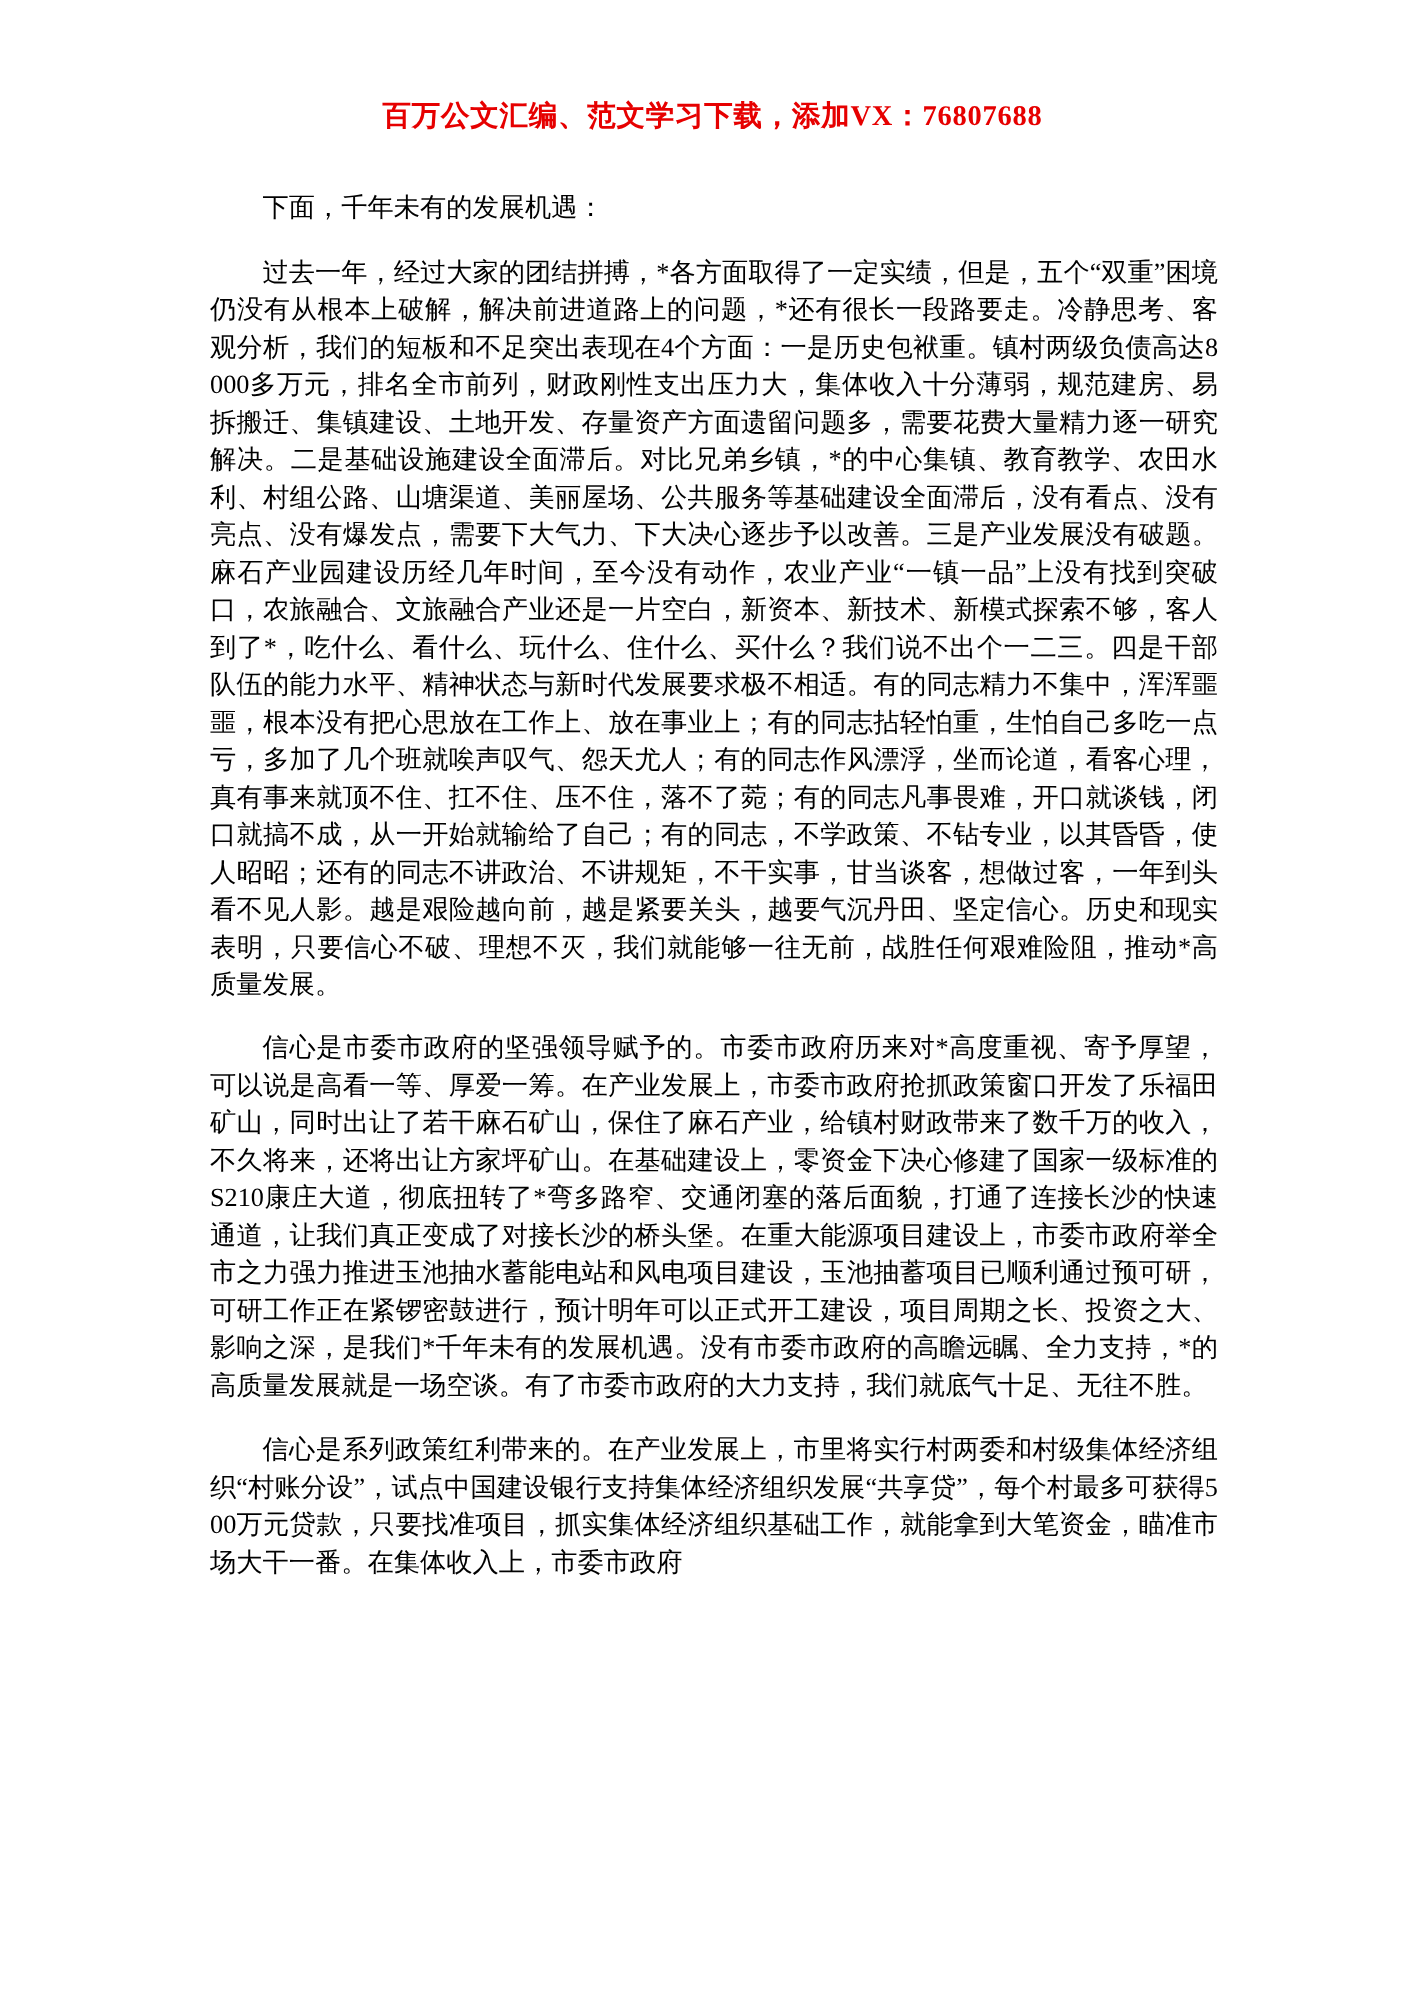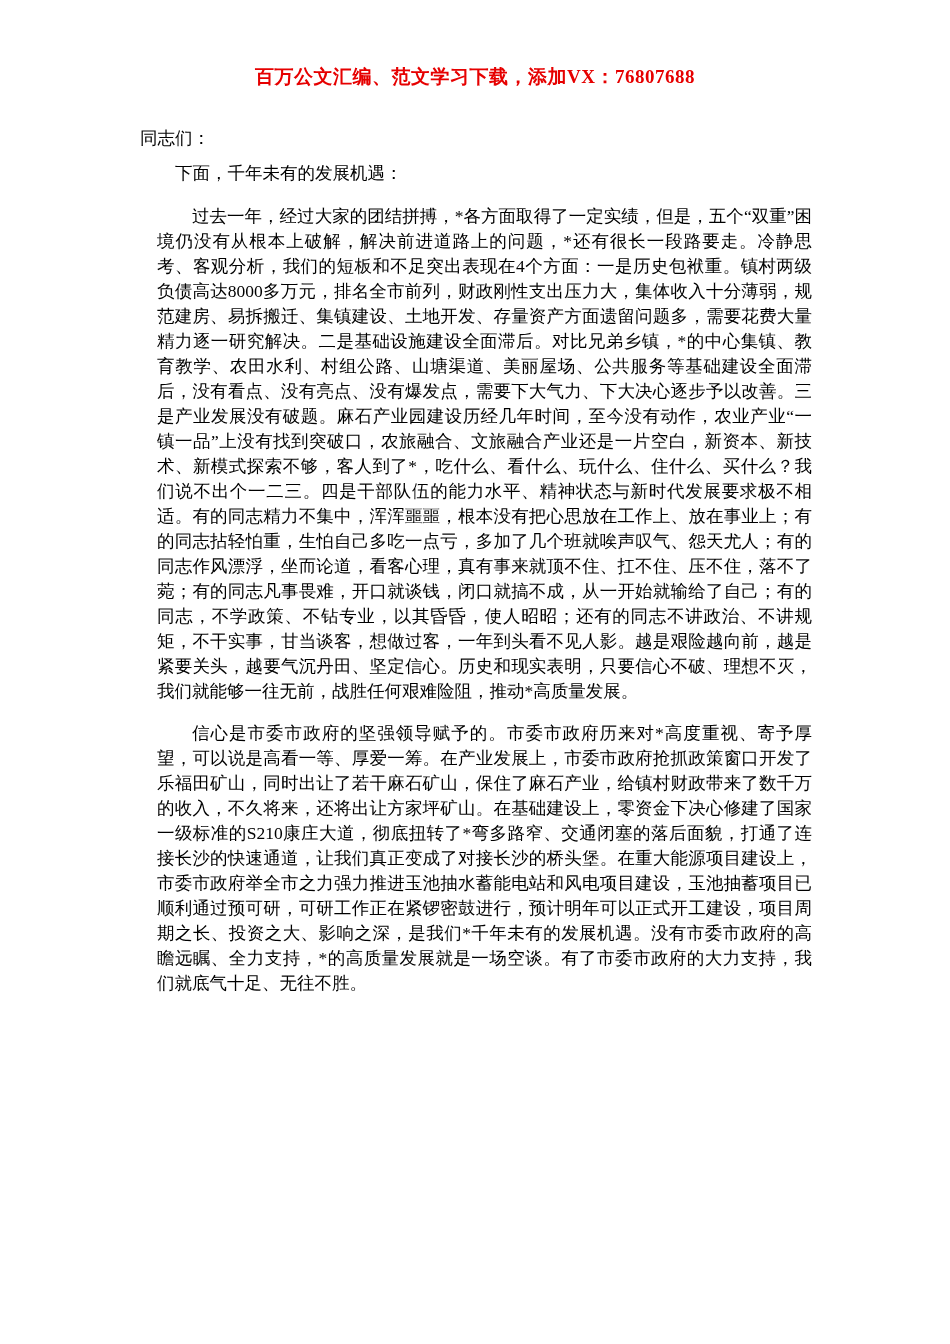--- a/index.html
+++ b/index.html
@@ -50,37 +50,36 @@
     .indent {
       text-indent: 2em;
     }
     .heading {
       font-weight: bold;
       text-indent: 2em;
     }
     .para {
       text-indent: 2em;
       margin-bottom: 13px;
-      margin-left: 17px;
     }
   </style>
 </head>
 <body>
 
 <div class="page">
 
   <div class="notice">百万公文汇编、范文学习下载，添加VX：76807688</div>
 
   <div class="content">
 
-    <p class="block salutation">同志们：</p>
 
     <p class="block indent">下面，千年未有的发展机遇：</p>
 
 
     <p class="para">过去一年，经过大家的团结拼搏，*各方面取得了一定实绩，但是，五个“双重”困境仍没有从根本上破解，解决前进道路上的问题，*还有很长一段路要走。冷静思考、客观分析，我们的短板和不足突出表现在4个方面：一是历史包袱重。镇村两级负债高达8000多万元，排名全市前列，财政刚性支出压力大，集体收入十分薄弱，规范建房、易拆搬迁、集镇建设、土地开发、存量资产方面遗留问题多，需要花费大量精力逐一研究解决。二是基础设施建设全面滞后。对比兄弟乡镇，*的中心集镇、教育教学、农田水利、村组公路、山塘渠道、美丽屋场、公共服务等基础建设全面滞后，没有看点、没有亮点、没有爆发点，需要下大气力、下大决心逐步予以改善。三是产业发展没有破题。麻石产业园建设历经几年时间，至今没有动作，农业产业“一镇一品”上没有找到突破口，农旅融合、文旅融合产业还是一片空白，新资本、新技术、新模式探索不够，客人到了*，吃什么、看什么、玩什么、住什么、买什么？我们说不出个一二三。四是干部队伍的能力水平、精神状态与新时代发展要求极不相适。有的同志精力不集中，浑浑噩噩，根本没有把心思放在工作上、放在事业上；有的同志拈轻怕重，生怕自己多吃一点亏，多加了几个班就唉声叹气、怨天尤人；有的同志作风漂浮，坐而论道，看客心理，真有事来就顶不住、扛不住、压不住，落不了菀；有的同志凡事畏难，开口就谈钱，闭口就搞不成，从一开始就输给了自己；有的同志，不学政策、不钻专业，以其昏昏，使人昭昭；还有的同志不讲政治、不讲规矩，不干实事，甘当谈客，想做过客，一年到头看不见人影。越是艰险越向前，越是紧要关头，越要气沉丹田、坚定信心。历史和现实表明，只要信心不破、理想不灭，我们就能够一往无前，战胜任何艰难险阻，推动*高质量发展。</p>
 
     <p class="para">信心是市委市政府的坚强领导赋予的。市委市政府历来对*高度重视、寄予厚望，可以说是高看一等、厚爱一筹。在产业发展上，市委市政府抢抓政策窗口开发了乐福田矿山，同时出让了若干麻石矿山，保住了麻石产业，给镇村财政带来了数千万的收入，不久将来，还将出让方家坪矿山。在基础建设上，零资金下决心修建了国家一级标准的S210康庄大道，彻底扭转了*弯多路窄、交通闭塞的落后面貌，打通了连接长沙的快速通道，让我们真正变成了对接长沙的桥头堡。在重大能源项目建设上，市委市政府举全市之力强力推进玉池抽水蓄能电站和风电项目建设，玉池抽蓄项目已顺利通过预可研，可研工作正在紧锣密鼓进行，预计明年可以正式开工建设，项目周期之长、投资之大、影响之深，是我们*千年未有的发展机遇。没有市委市政府的高瞻远瞩、全力支持，*的高质量发展就是一场空谈。有了市委市政府的大力支持，我们就底气十足、无往不胜。</p>
 
+    <p class="para">信心是系列政策红利带来的。在产业发展上，市里将实行村两委和村级集体经济组织“村账分设”，试点中国建设银行支持集体经济组织发展“共享贷”，每个村最多可获得500万元贷款，只要找准项目，抓实集体经济组织基础工作，就能拿到大笔资金，瞄准市场大干一番。在集体收入上，市委市政府</p>
 
   </div>
 
 </div>
 
 </body></html>

